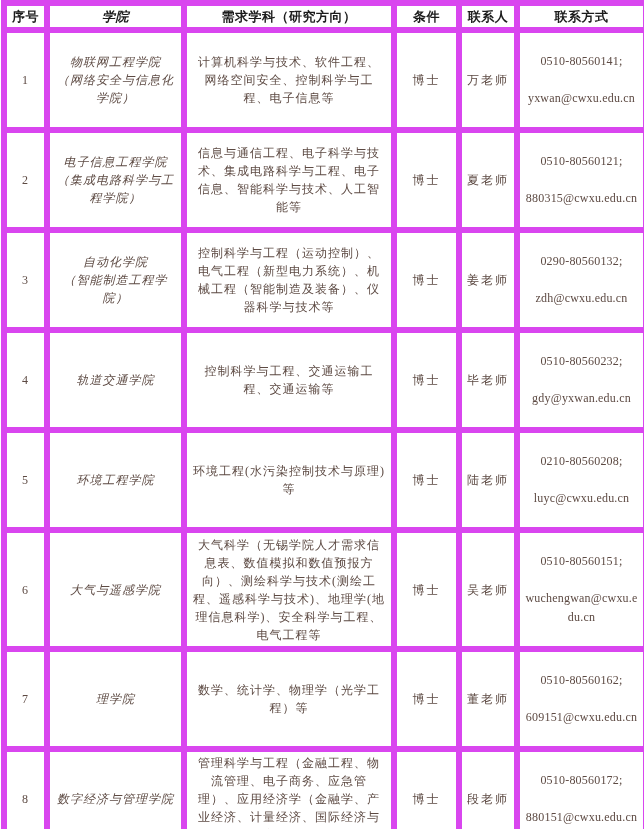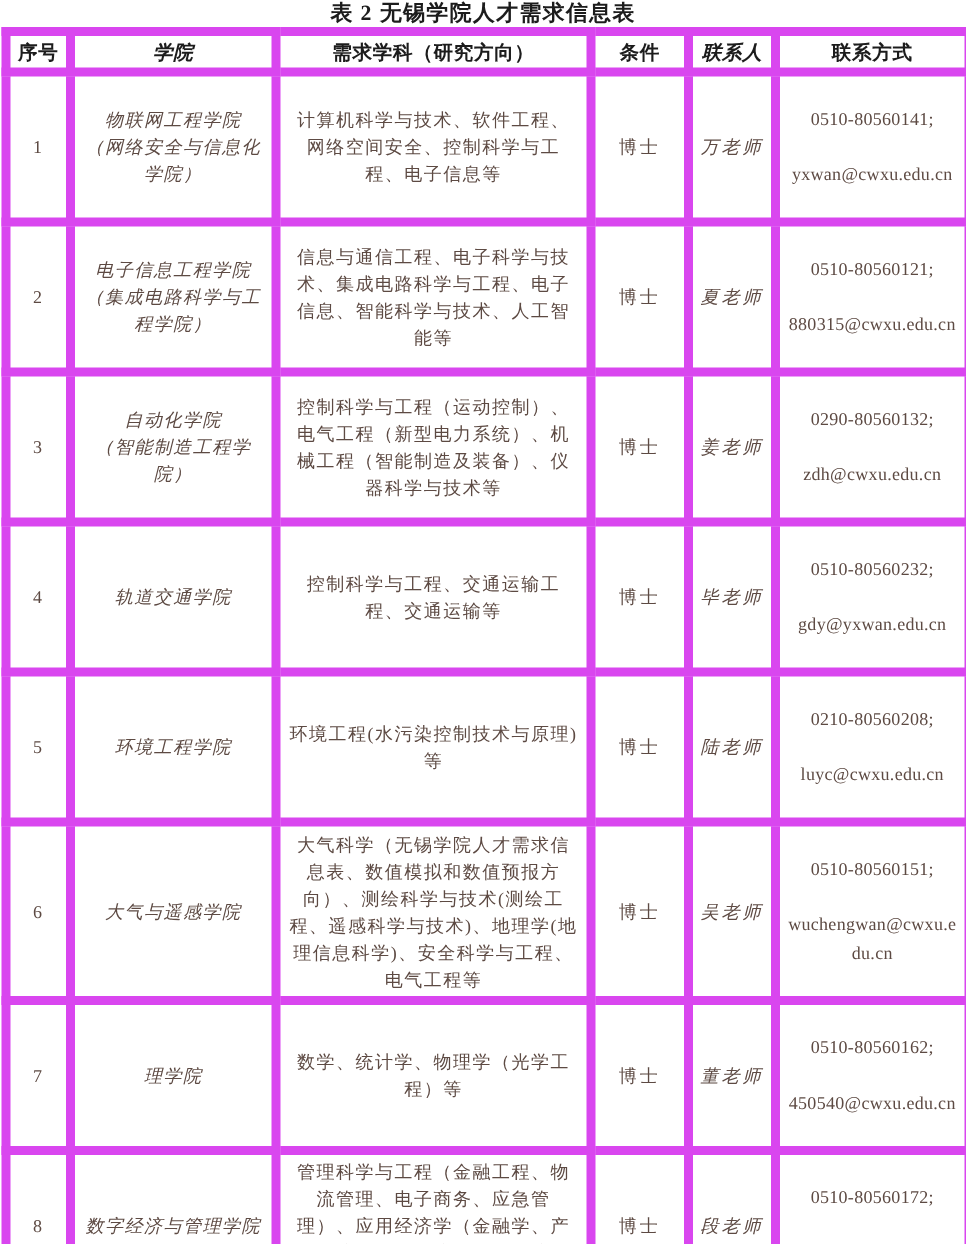--- a/index.html
+++ b/index.html
@@ -42,21 +42,21 @@
   .header-row .cell{
     font-weight:bold;
     color:#1c1c1c;
     font-size:13px;
     letter-spacing:0.5px;
   }
   .c-no{width:43px;}
   .c-college{width:137px;font-style:italic;}
   .c-subjects{width:210px;}
   .c-cond{width:65px;}
-  .c-contact{width:58px;letter-spacing:2px;font-style:italic;}
+  .c-contact{width:58px;letter-spacing:2px;}
   .c-info{width:129px;margin-top:18px;}
   .c-cond{letter-spacing:2px;}
   .phone,.email{
     letter-spacing:0.2px;
     line-height:19px;
   }
   .email{word-break:break-all;}
   
   .grid .row:nth-child(1){height:27px;}
   .grid .row:nth-child(2){height:55px;}
@@ -70,21 +70,20 @@
   .grid .row:nth-child(10){height:58px;}
   .grid .row:nth-child(11){height:57px;}
   .grid .row:nth-child(12){height:42px;}
   .grid .row:nth-child(13){height:55px;}
   .grid .row:nth-child(14){height:75px;}
 </style>
 </head>
 <body>
 
 <div class="doc">
-  <div class="title">表 2 无锡学院人才需求信息表</div>
 
   <div class="grid">
     <div class="row header-row">
       <div class="cell c-no">序号</div>
       <div class="cell c-college">学院</div>
       <div class="cell c-subjects">需求学科（研究方向）</div>
       <div class="cell c-cond">条件</div>
       <div class="cell c-contact">联系人</div>
       <div class="cell c-info">联系方式</div>
     </div>
@@ -159,21 +158,21 @@
     </div>
   </div>
       <div class="row">
     <div class="cell c-no">7</div>
     <div class="cell c-college">理学院</div>
     <div class="cell c-subjects">数学、统计学、物理学（光学工程）等</div>
     <div class="cell c-cond">博士</div>
     <div class="cell c-contact">董老师</div>
     <div class="cell c-info">
       <div class="phone">0510-80560162;</div>
-      <div class="email">450540@cwxu.edu.cn</div>
+      <div class="email">609151@cwxu.edu.cn</div>
     </div>
   </div>
       <div class="row">
     <div class="cell c-no">8</div>
     <div class="cell c-college">数字经济与管理学院</div>
     <div class="cell c-subjects">管理科学与工程（金融工程、物流管理、电子商务、应急管理）、应用经济学（金融学、产业经济、计量经济、国际经济与贸易）、工商管理（会计学）等</div>
     <div class="cell c-cond">博士</div>
     <div class="cell c-contact">段老师</div>
     <div class="cell c-info">
       <div class="phone">0510-80560172;</div>

